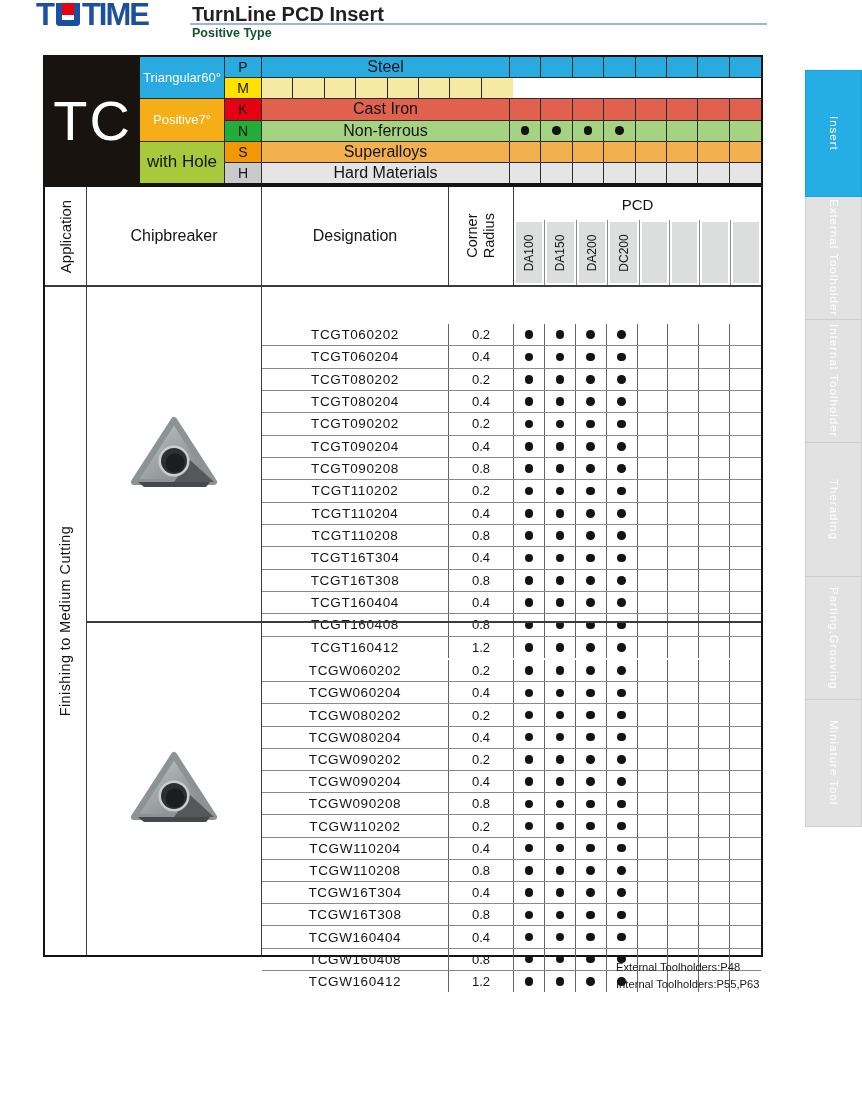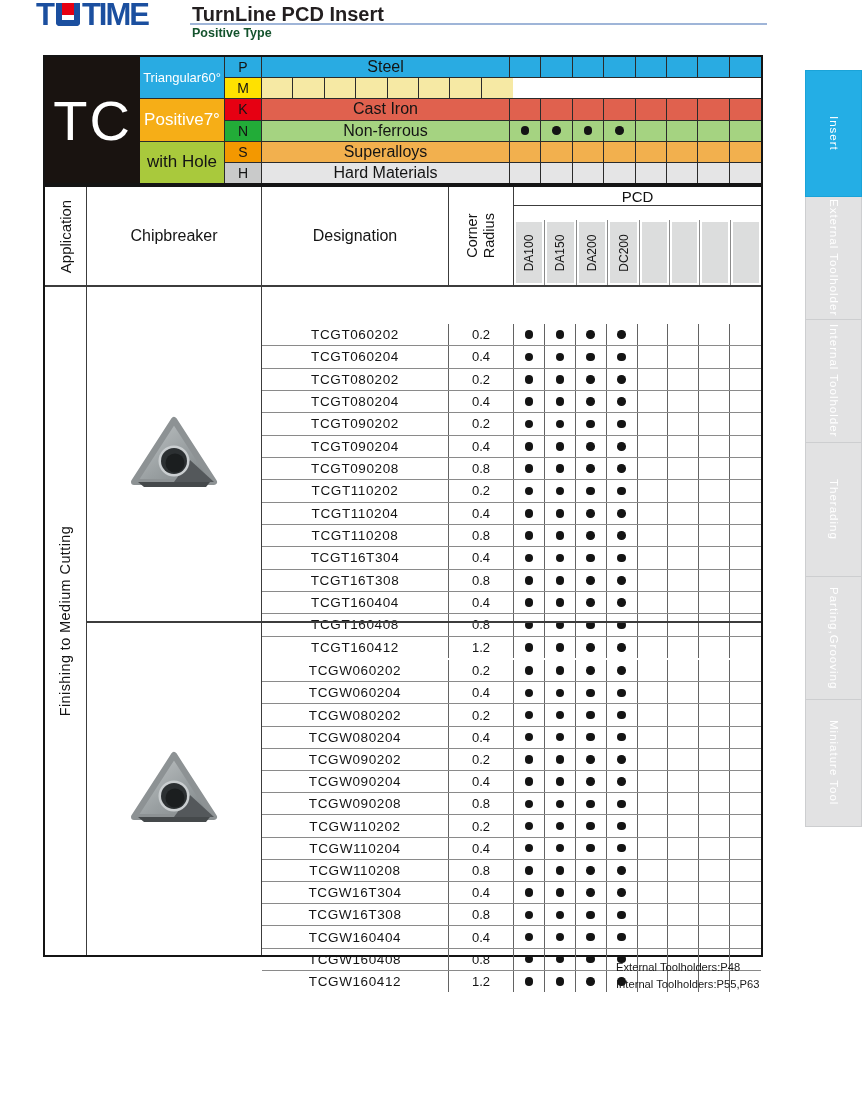--- a/index.html
+++ b/index.html
@@ -23,21 +23,21 @@
   .top-table{position:absolute;left:43px;top:55px;width:720px;height:130px;
              border:2px solid #141414;box-sizing:border-box;}
   .tc-block{position:absolute;left:0;top:0;width:95px;height:126px;background:#191310;
             display:flex;align-items:center;justify-content:center;color:#fff;
             font-size:56px;letter-spacing:2px;}
   .features{position:absolute;left:95px;top:0;width:85px;height:126px;display:flex;flex-direction:column;}
   .feat{flex:1;display:flex;align-items:center;justify-content:center;
         border-bottom:1px solid #2b2b2b;border-right:1px solid #2b2b2b;box-sizing:border-box;}
   .feat:last-child{border-bottom:none;}
   .feat0{color:#fff;font-size:13px;}
-  .feat1{color:#fff;font-size:17px;}
+  .feat1{color:#fff;font-size:13px;}
   .feat2{color:#141414;font-size:17px;}
   .materials{position:absolute;left:180px;top:0;width:536px;height:126px;display:flex;flex-direction:column;}
   .mat-row{flex:1;display:flex;border-bottom:1px solid #2b2b2b;box-sizing:border-box;}
   .mat-row:last-child{border-bottom:none;}
   .mat-letter{width:37px;display:flex;align-items:center;justify-content:center;
               font-size:14px;color:#141414;box-sizing:border-box;border-right:1px solid #2b2b2b;}
   .mat-name{width:248px;display:flex;align-items:center;justify-content:center;
             font-size:16px;color:#141414;box-sizing:border-box;border-right:1px solid #2b2b2b;}
   .mat-grade-cell{width:31.375px;display:flex;align-items:center;justify-content:center;
                   box-sizing:border-box;border-right:1px solid #2b2b2b;}
@@ -48,21 +48,21 @@
   
   .main-table{position:absolute;left:43px;top:185px;width:720px;height:772px;
               border:2px solid #141414;box-sizing:border-box;}
   .m-header{position:absolute;left:0;top:0;width:716px;height:100px;border-bottom:2px solid #3c3c3c;box-sizing:border-box;}
   .hcell{position:absolute;top:0;height:98px;box-sizing:border-box;border-right:1px solid #3c3c3c;
          display:flex;align-items:center;justify-content:center;font-size:16px;color:#141414;}
   .h-app{left:0;width:42px;}
   .h-chip{left:42px;width:175px;}
   .h-desig{left:217px;width:187px;}
   .h-corner{left:404px;width:65px;}
-  .h-pcd{position:absolute;left:469px;top:0;width:247px;height:19px;border-bottom:1px solid #3c3c3c;
+  .h-pcd{position:absolute;left:469px;top:0;width:247px;height:35px;border-bottom:1px solid #3c3c3c;
          display:flex;align-items:center;justify-content:center;font-size:15px;box-sizing:border-box;}
   .h-grades{position:absolute;left:469px;top:33px;width:247px;height:65px;display:flex;}
   .gcell{width:31.375px;height:65px;background:#dcdddd;box-sizing:border-box;
          border-right:1px solid #8a8a8a;box-shadow:inset 0 0 0 2px #fff;
          display:flex;align-items:center;justify-content:center;}
   .gcell:last-child{border-right:none;}
   .gcell .vrot{font-size:12px;color:#141414;}
 
   .vrot{transform:rotate(-90deg);white-space:nowrap;display:inline-block;}
   .vrot2{display:inline-block;width:54px;transform:rotate(-90deg);text-align:center;

